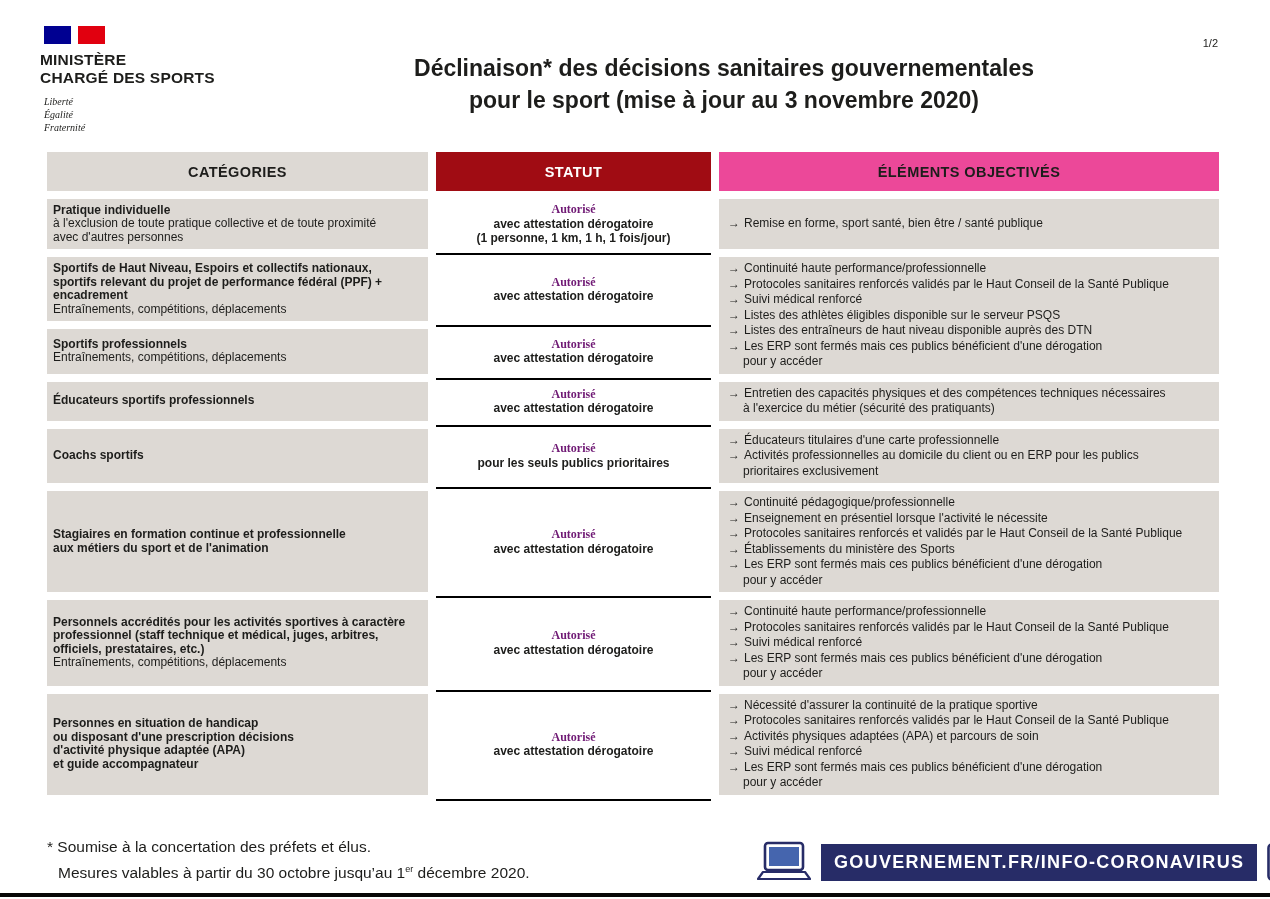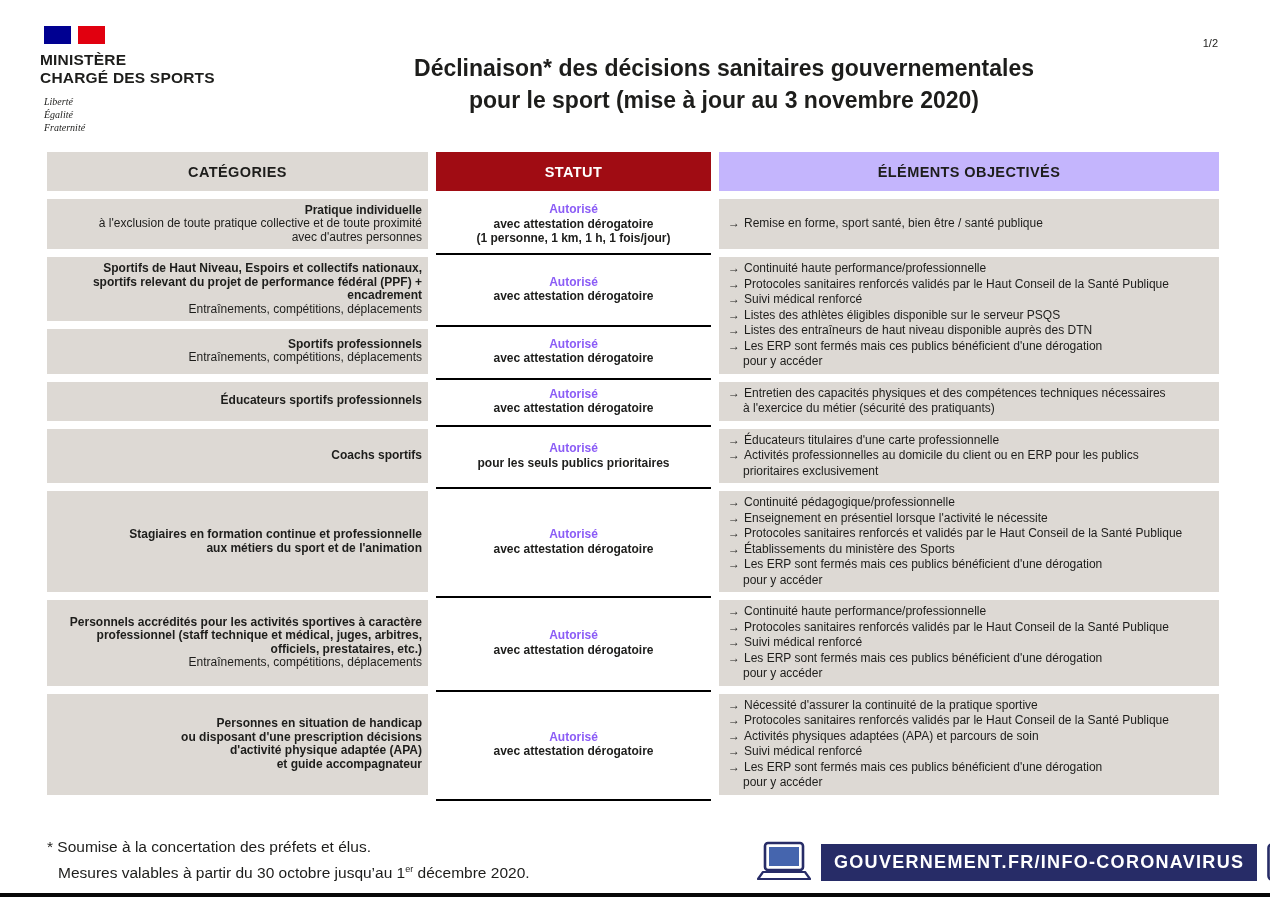--- a/index.html
+++ b/index.html
@@ -25,33 +25,33 @@
                 font-size:23px; font-weight:bold; line-height:32px; color:#1d1d1b; }
   .page-number { position:absolute; right:52px; top:37px; font-size:11px; }
 
   
   .table { position:absolute; left:47px; top:152px; width:1172px;
            display:grid; grid-template-columns:381px 275px 500px; gap:8px; }
   .th { grid-row:1; height:39px; display:flex; align-items:center; justify-content:center;
         font-weight:bold; font-size:14.5px; letter-spacing:0.4px; }
   .th-cat   { grid-column:1; background:#DDD9D4; }
   .th-stat  { grid-column:2; background:#A00C13; color:#ffffff; }
-  .th-elem  { grid-column:3; background:#c4b5fd; }
+  .th-elem  { grid-column:3; background:#ec4899; }
 
   .cat { background:#DDD9D4; display:flex; flex-direction:column; justify-content:center;
-         align-items:flex-end; text-align:center; font-size:12px; line-height:13.5px;
+         align-items:flex-start; text-align:center; font-size:12px; line-height:13.5px;
          padding:4px 6px; }
   .cat-bold { font-weight:bold; }
 
   .status { background:#ffffff; position:relative; display:flex; flex-direction:column;
             justify-content:center; align-items:center; text-align:center;
             font-weight:bold; font-size:12px; line-height:14.5px; }
   .status::after { content:""; position:absolute; left:0; right:0; bottom:-6px;
                    height:2px; background:#000000; }
-  .status-green { color:#8b5cf6; }
+  .status-green { color:#701a75;font-family:Liberation Serif, serif; }
 
   .elems { background:#DDD9D4; display:flex; flex-direction:column; justify-content:center;
            padding:4px 6px 4px 9px; font-size:12px; line-height:15.5px; }
   .eline { white-space:nowrap; }
   .eline.cont { padding-left:15px; }
   .arrow { margin-right:4px; }
 
   
   .footnote { position:absolute; left:47px; top:836px; font-size:15.5px; line-height:22px; }
   .footnote-line2 { margin-left:11px; }

